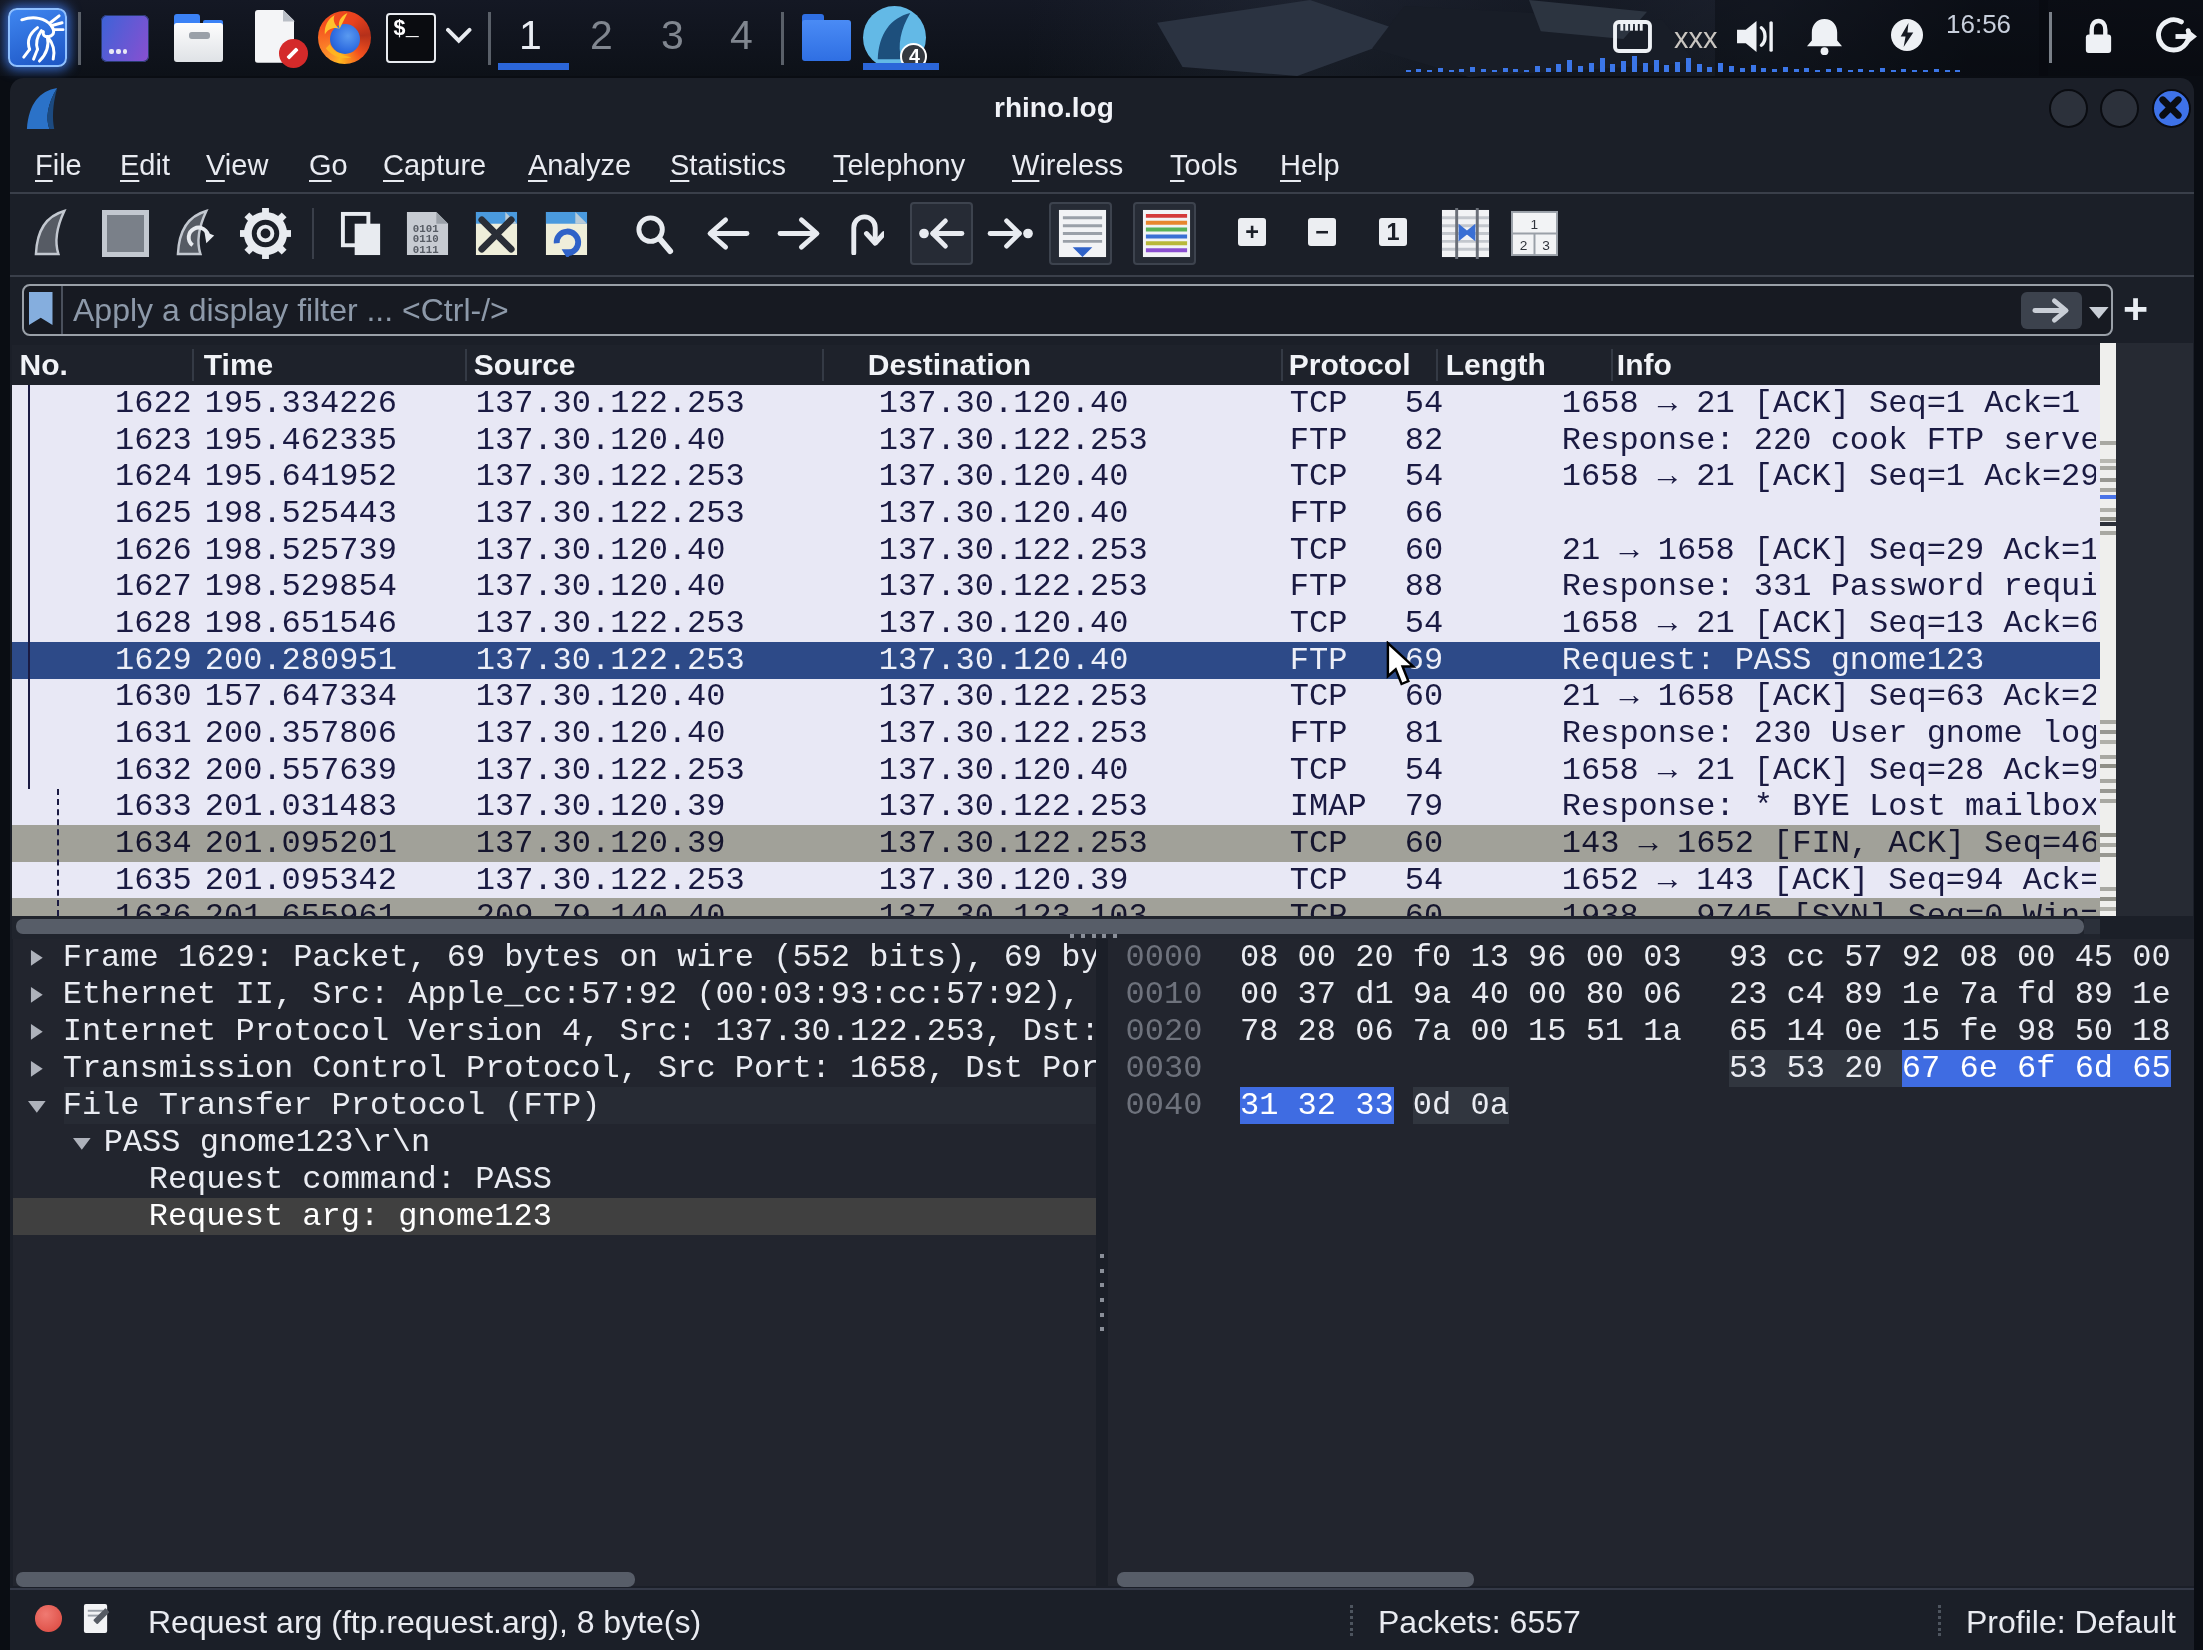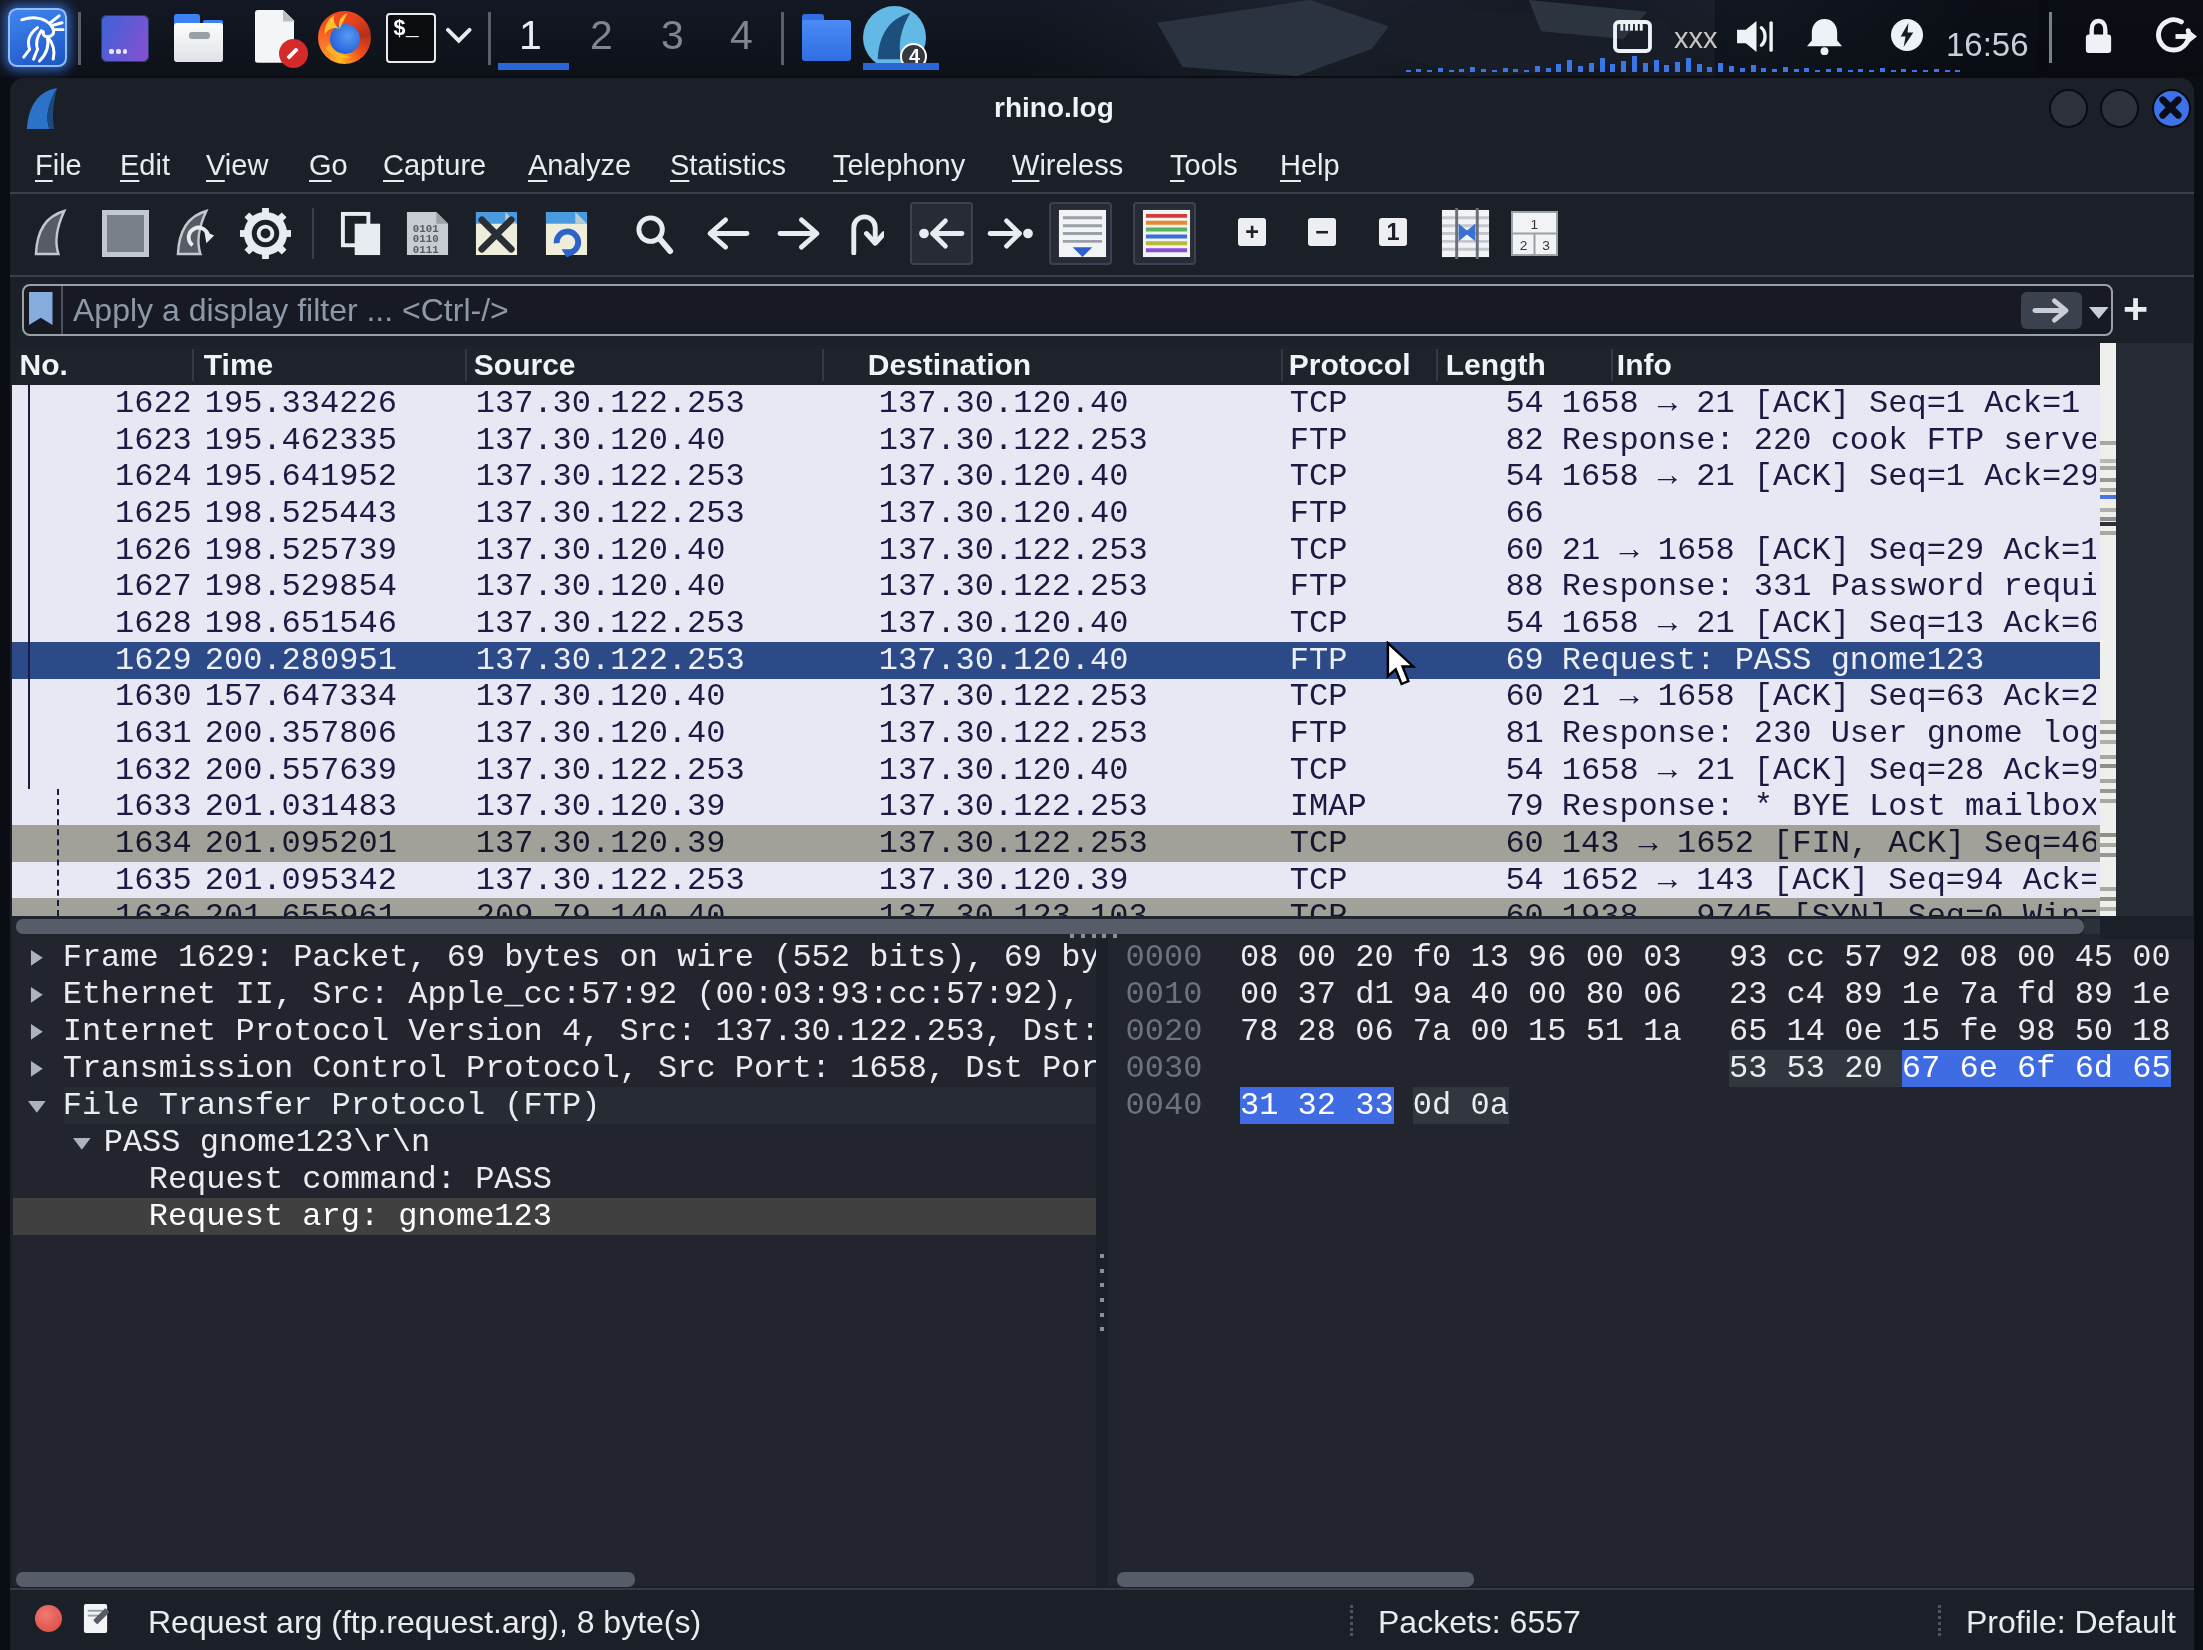--- a/index.html
+++ b/index.html
@@ -23,21 +23,21 @@
 #hdr span{position:absolute;top:0}
 .hsep{position:absolute;top:3.9px;height:32px;width:2px;background:#343a45}
 #tbl{left:11.8px;top:385px;width:2088px;height:531px;background:#e8e8f5;overflow:hidden}
 .row{position:absolute;left:0;width:2088px;height:37px;font-size:32px;line-height:37px;color:#1a1a42;font-family:"Liberation Mono",monospace;white-space:pre;overflow:hidden}
 .row span{position:absolute;top:0;height:37px}
 .row .no{left:0;width:180px;text-align:right}
 .row .tm{left:193px}
 .row .src{left:464px}
 .row .dst{left:867px}
 .row .pr{left:1278px}
-.row .ln{left:1393px;width:139px;text-align:right}
+.row .ln{left:1393px;width:139px;}
 .row .inf{left:1550px;width:534px;overflow:hidden}
 .row.sel{background:#2d4a88;color:#edeff8}
 .row.gray{background:#a1a199;color:#15152e}
 
 #tree{left:12.7px;top:939px;width:1083px;height:647px;background:#22252e;overflow:hidden}
 #hex{left:1108px;top:939px;width:1086px;height:647px;background:#22252e;overflow:hidden}
 .tl{position:absolute;left:0;width:100%;height:37px;font-size:32px;line-height:37px;color:#eaecf2;font-family:"Liberation Mono",monospace;white-space:pre}
 .hl{background:#31363f}
 .hlb{background:#3f6ce2;color:#fff}
 
@@ -186,21 +186,21 @@
       <path d="M27 10 C32 14 32 24 27 28" fill="none" stroke="#eef1f5" stroke-width="3.5" stroke-linecap="round"></path>
       <line x1="37" y1="5" x2="37" y2="33" stroke="#eef1f5" stroke-width="3.5" stroke-linecap="round"></line>
     </svg>
 <svg class="a" style="left:1802px;top:16.7px" width="45" height="39" viewBox="0 0 46 40">
       <path d="M23 2 C15 2 10 8 10 16 L10 24 L5 30 L41 30 L36 24 L36 16 C36 8 31 2 23 2 Z" fill="#eef1f5"></path>
       <circle cx="23" cy="35" r="4" fill="#eef1f5"></circle>
     </svg>
 <div class="a" style="left:1891px;top:18.6px;width:32px;height:32px;border-radius:50%;background:#eef1f5"><svg width="32" height="32" viewBox="0 0 33 33">
         <polygon points="18,4 10,18 15,18 13,29 23,14 17,14" fill="#171b24"></polygon>
       </svg></div>
-<span class="a" style="left:1946px;top:26px;font-size:33px;color:#c8cfdc">16:56</span>
+<span class="a" style="left:1946px;top:9px;font-size:26px;color:#c8cfdc">16:56</span>
 <div class="a" style="left:2049px;top:11.8px;width:2.9px;height:51px;background:#7a8088"></div>
 <svg class="a" style="left:2081px;top:17.6px" width="35" height="37" viewBox="0 0 36 38">
       <path d="M11 18 L11 12 C11 6 14 3 18 3 C22 3 25 6 25 12 L25 18" fill="none" stroke="#eef1f5" stroke-width="4.5"></path>
       <rect x="5" y="17" width="26" height="19" rx="3" fill="#eef1f5"></rect>
     </svg>
 <svg class="a" style="left:2154px;top:15.7px" width="43" height="41" viewBox="0 0 44 42">
       <path d="M28 6 A15.5 15.5 0 1 0 35 15" fill="none" stroke="#eef1f5" stroke-width="5" stroke-linecap="round"></path>
       <line x1="22" y1="21" x2="36" y2="21" stroke="#eef1f5" stroke-width="5"></line>
       <polygon points="34,13 44,21 34,29" fill="#eef1f5"></polygon>
     </svg>

